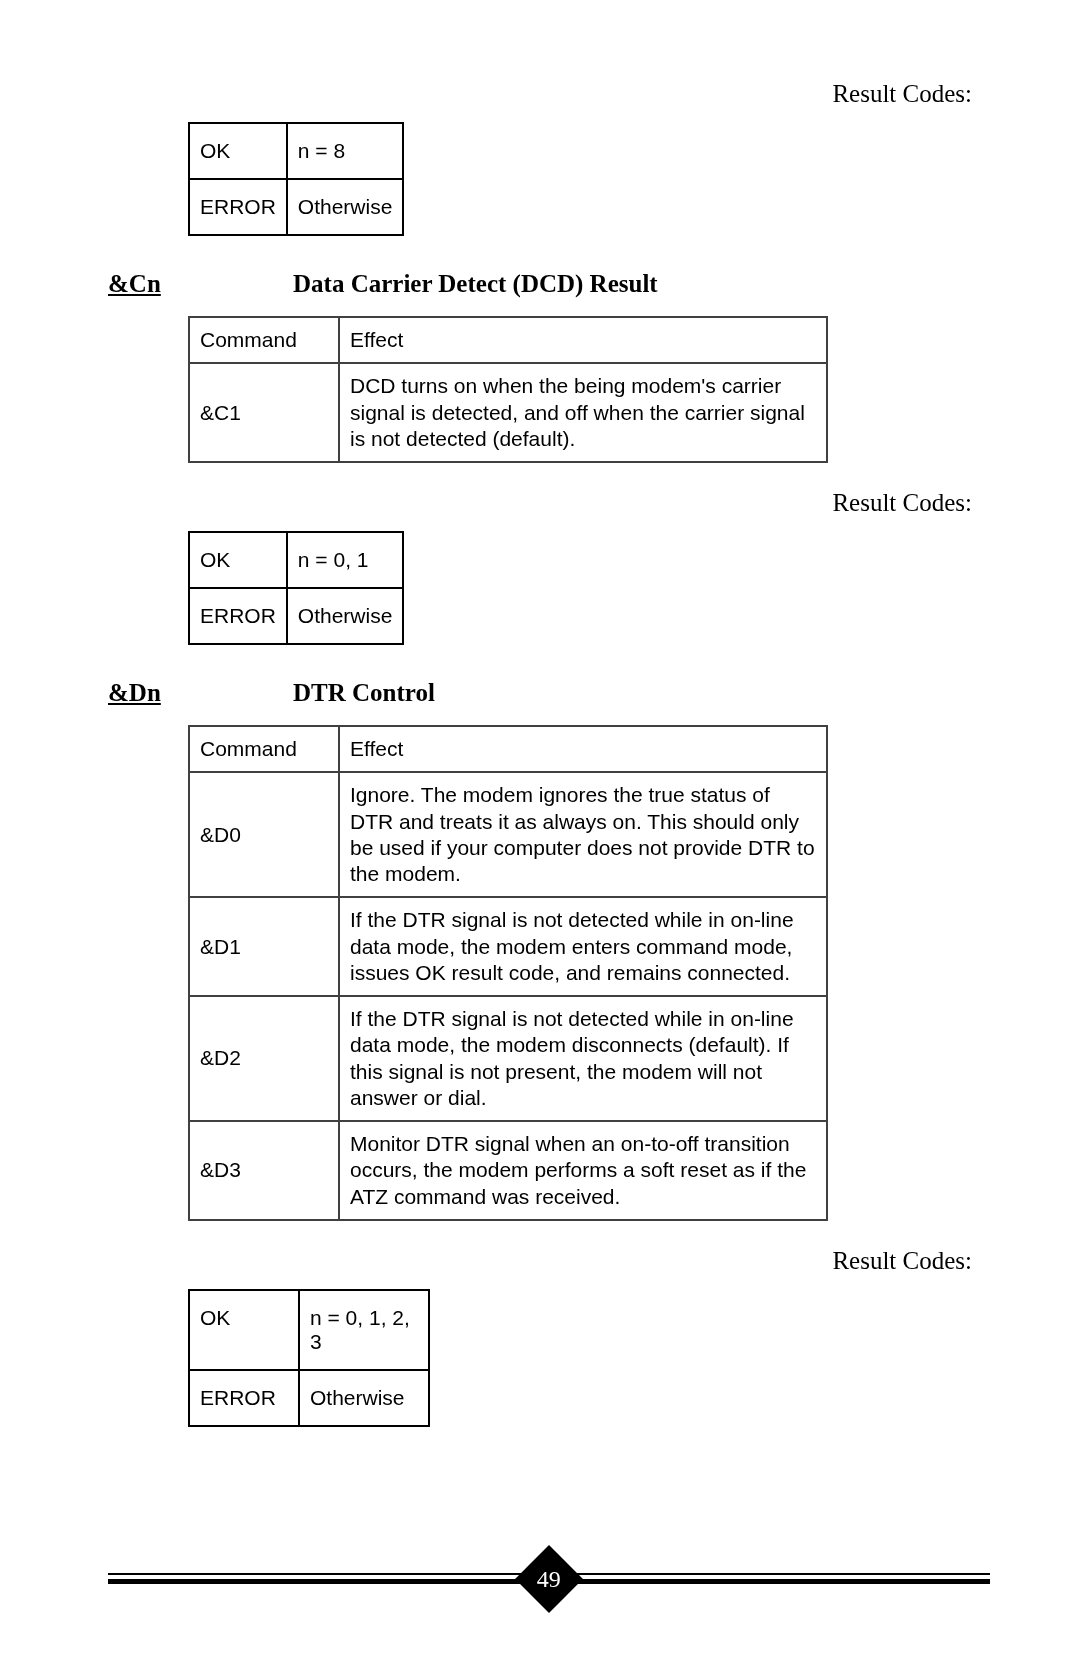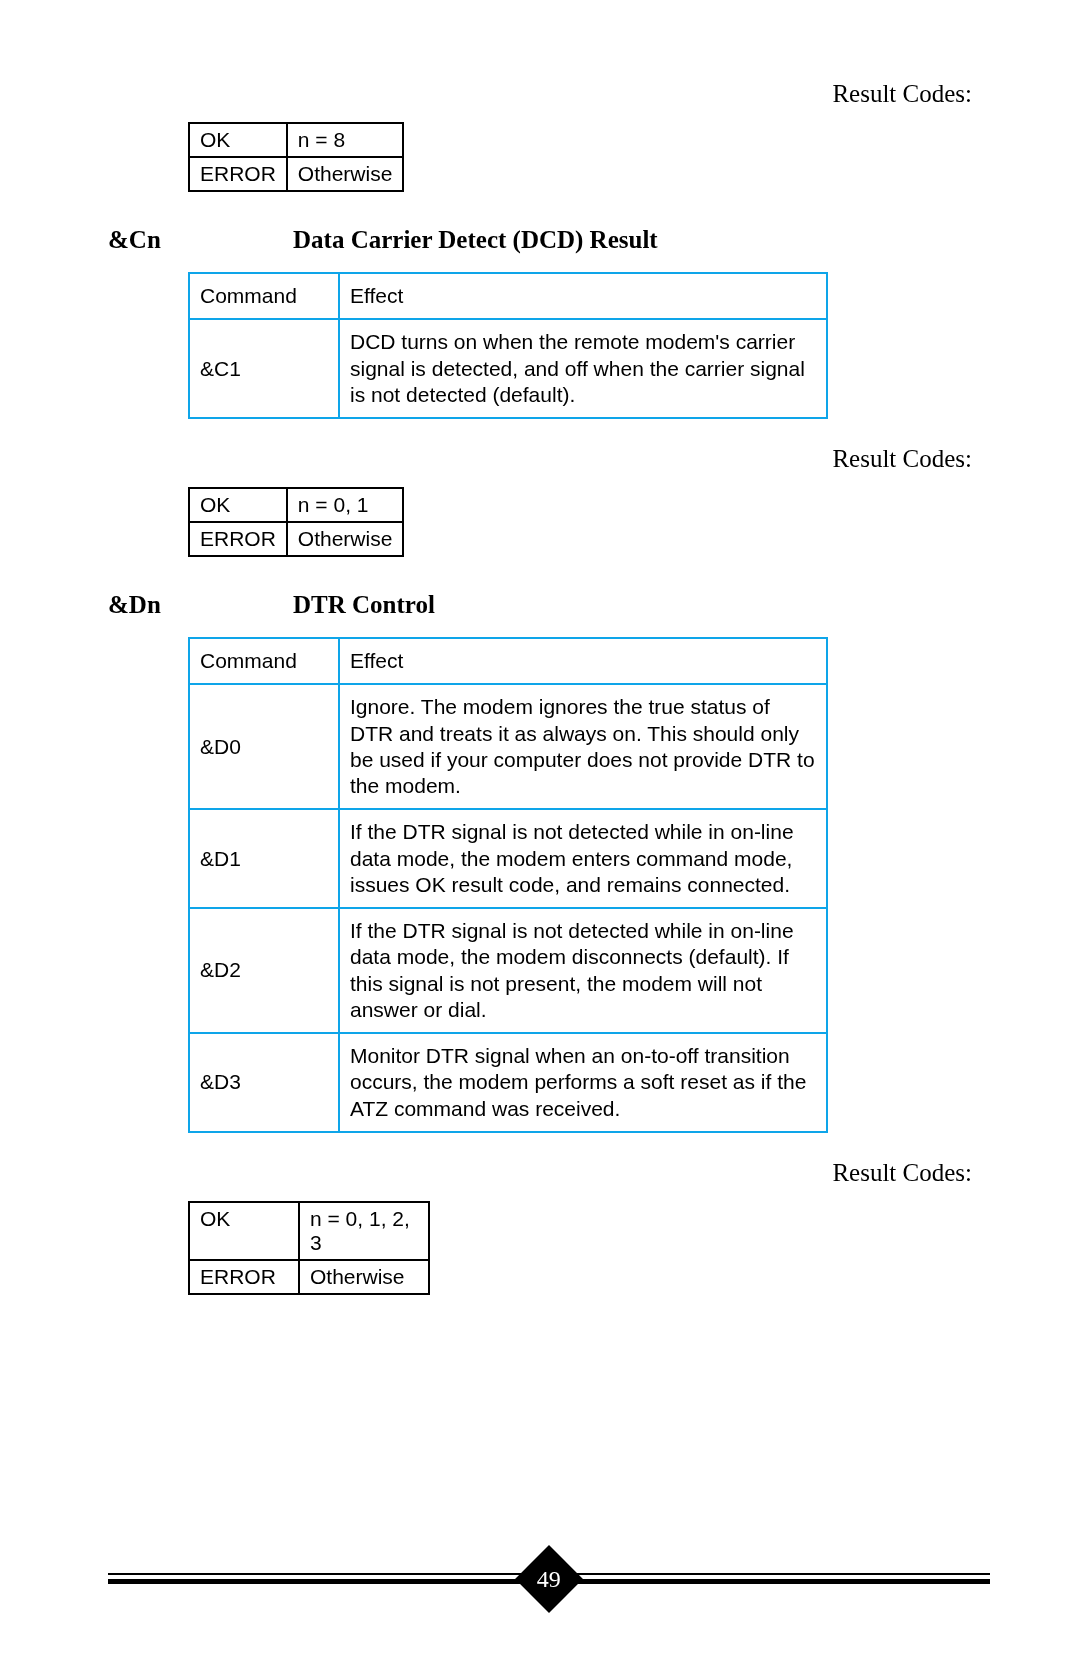--- a/index.html
+++ b/index.html
@@ -19,51 +19,52 @@
     margin-bottom: 14px;
     text-align: right;
   }
   .small-table {
     border-collapse: collapse;
     margin-left: 80px;
     margin-bottom: 34px;
   }
   .small-table td {
     border: 2px solid #000;
-    padding: 4px 10px;
+    padding: 15px 10px;
     font-family: Arial, Helvetica, sans-serif;
     font-size: 21px;
     vertical-align: top;
     min-width: 90px;
   }
   .cmd-heading {
     display: flex;
     gap: 0;
     font-weight: bold;
     font-size: 25px;
     margin-bottom: 18px;
   }
   .cmd-heading .cmd-code {
     width: 185px;
     flex-shrink: 0;
+    text-decoration: underline;
   }
   .paragraph {
     font-size: 25px;
     line-height: 1.36;
     text-align: justify;
     margin-bottom: 26px;
   }
   .big-table {
     border-collapse: collapse;
     margin-left: 80px;
     margin-bottom: 26px;
     width: 640px;
   }
   .big-table td {
-    border: 2px solid #0ea5e9;
+    border: 2px solid #404040;
     padding: 9px 10px;
     font-family: Arial, Helvetica, sans-serif;
     font-size: 21px;
     vertical-align: middle;
     line-height: 1.25;
   }
   .big-table td.cmd-col {
     width: 150px;
   }
   
@@ -125,21 +126,21 @@
   </div>
 
   <table class="big-table">
     <tbody>
         <tr>
       <td class="cmd-col">Command</td>
       <td>Effect</td>
     </tr>
     <tr>
       <td class="cmd-col">&amp;C1</td>
-      <td>DCD turns on when the remote modem's carrier signal is detected, and off when the carrier signal is not detected (default).</td>
+      <td>DCD turns on when the being modem's carrier signal is detected, and off when the carrier signal is not detected (default).</td>
     </tr>
   </tbody>
     </table>
 
   <div class="result-label">Result Codes:</div>
   <table class="small-table">
     <tbody>
         <tr>
       <td>OK</td>
       <td>n = 0, 1</td>

